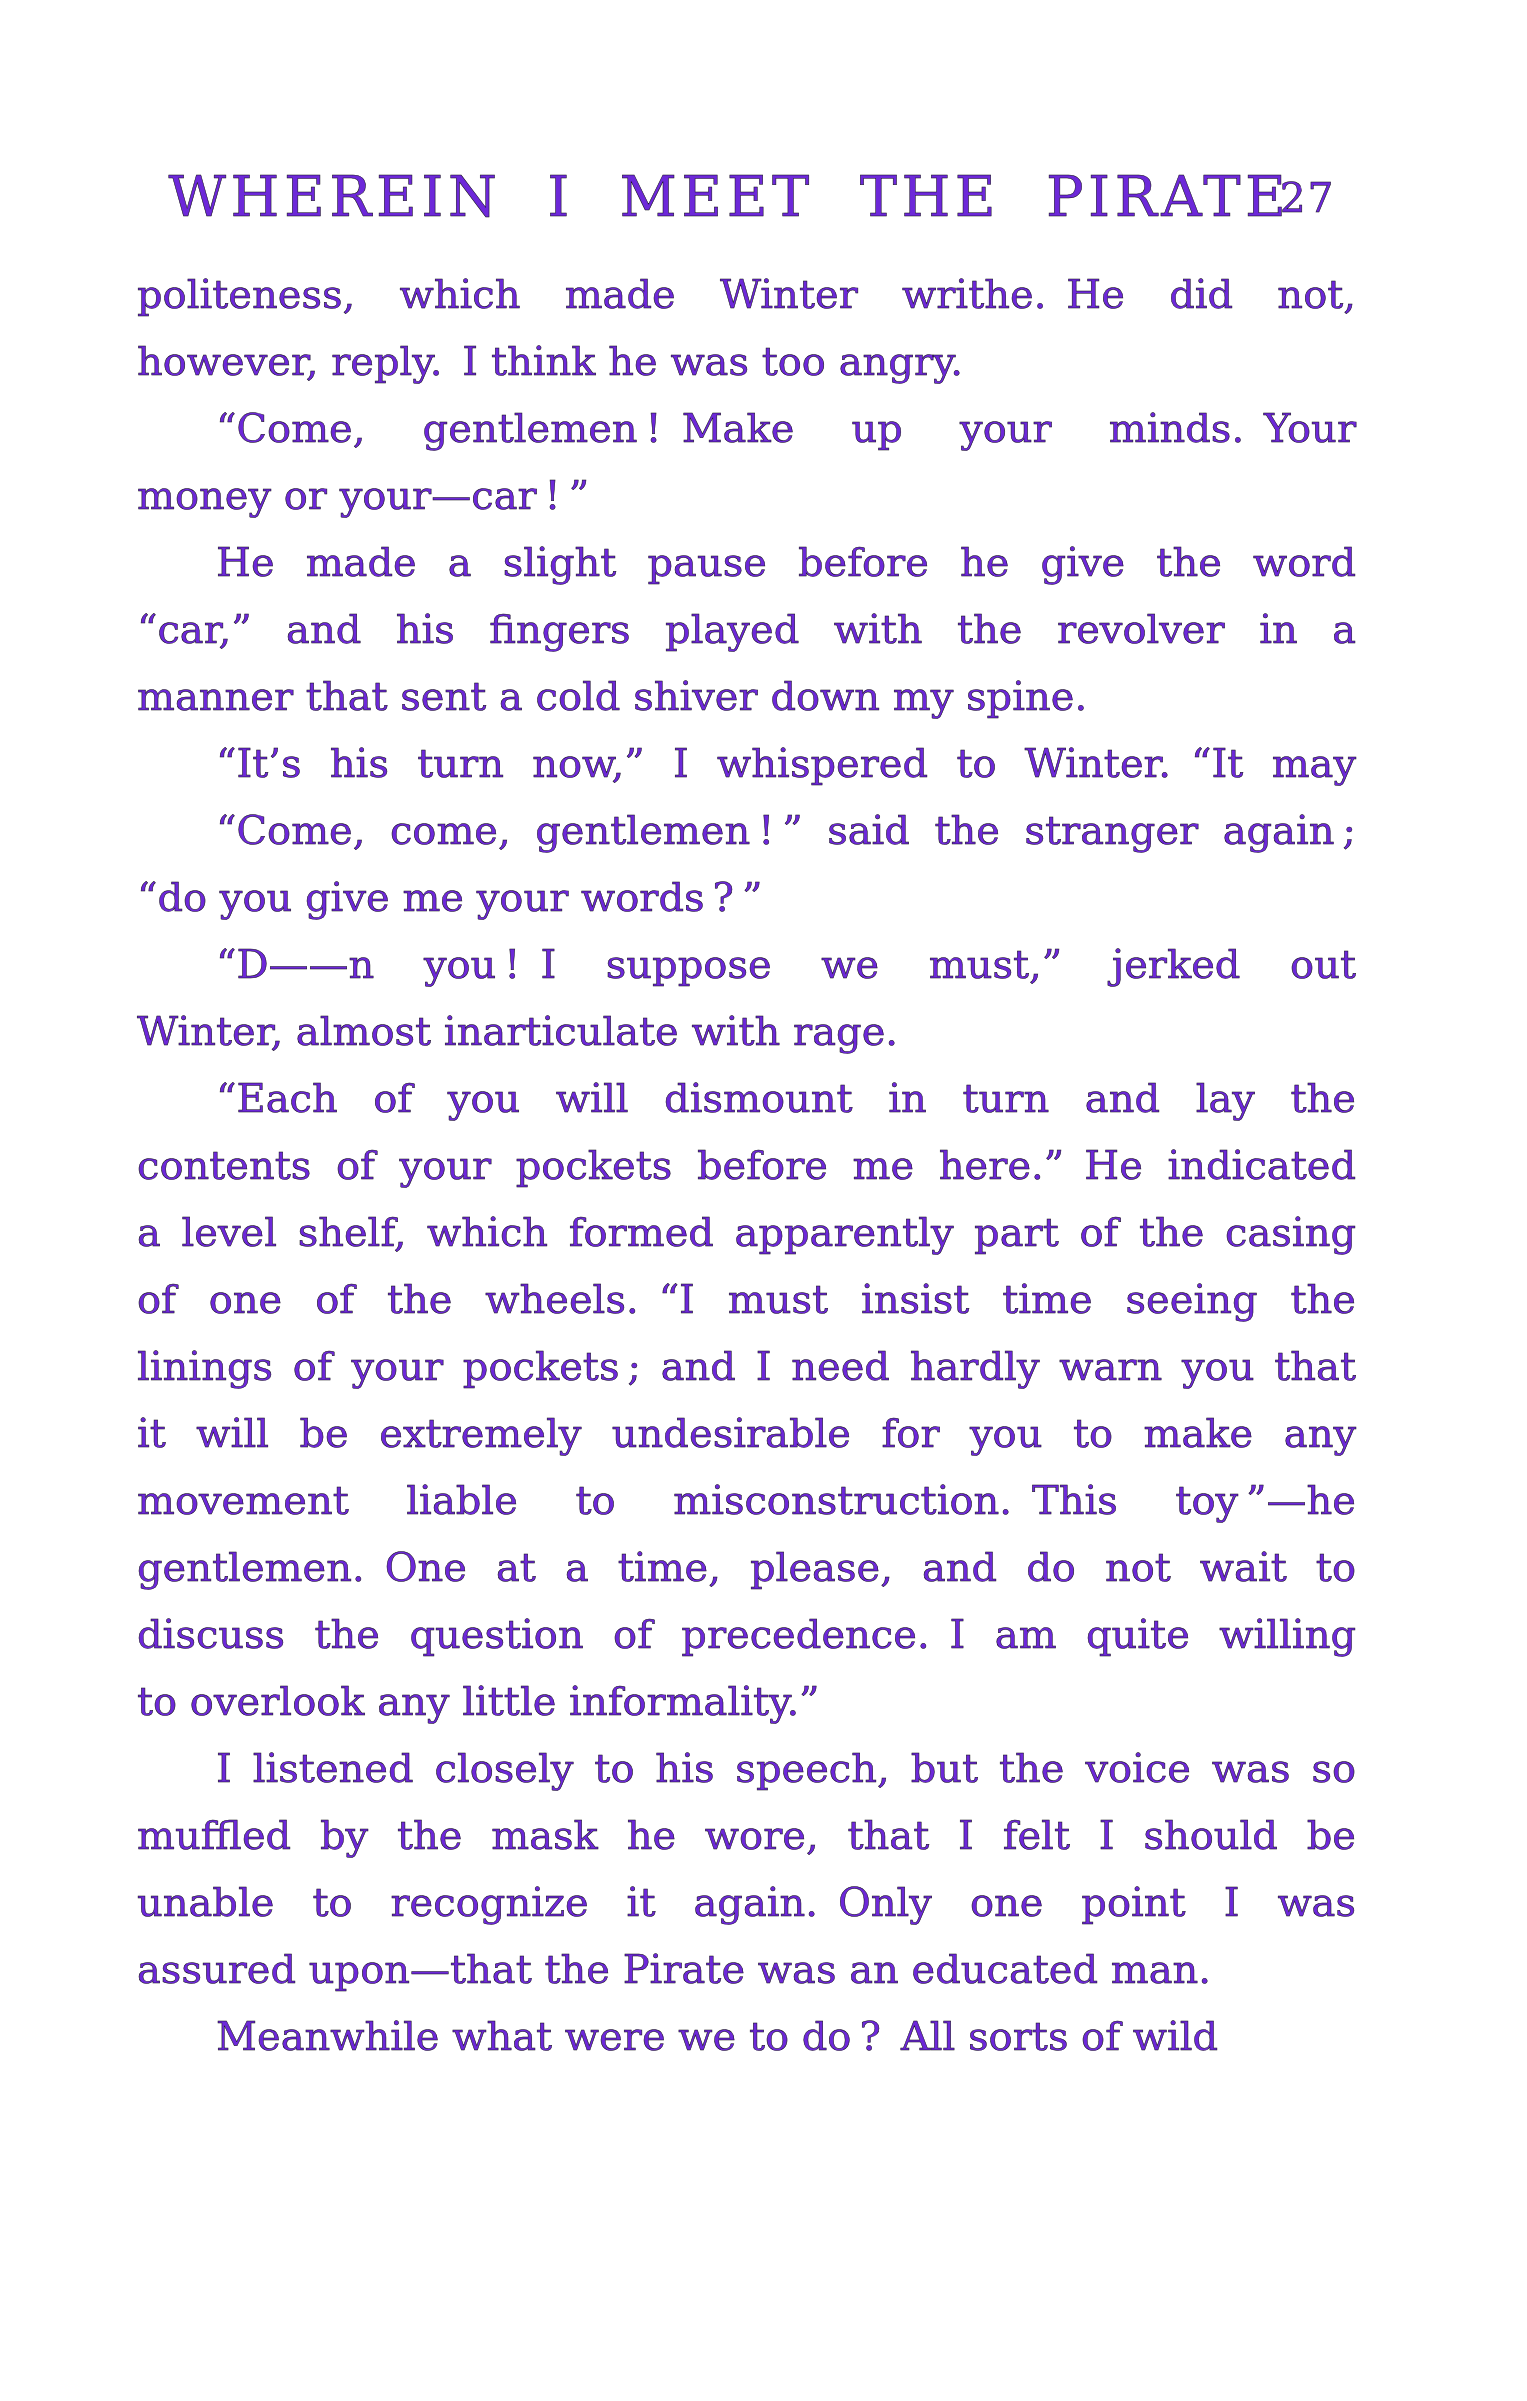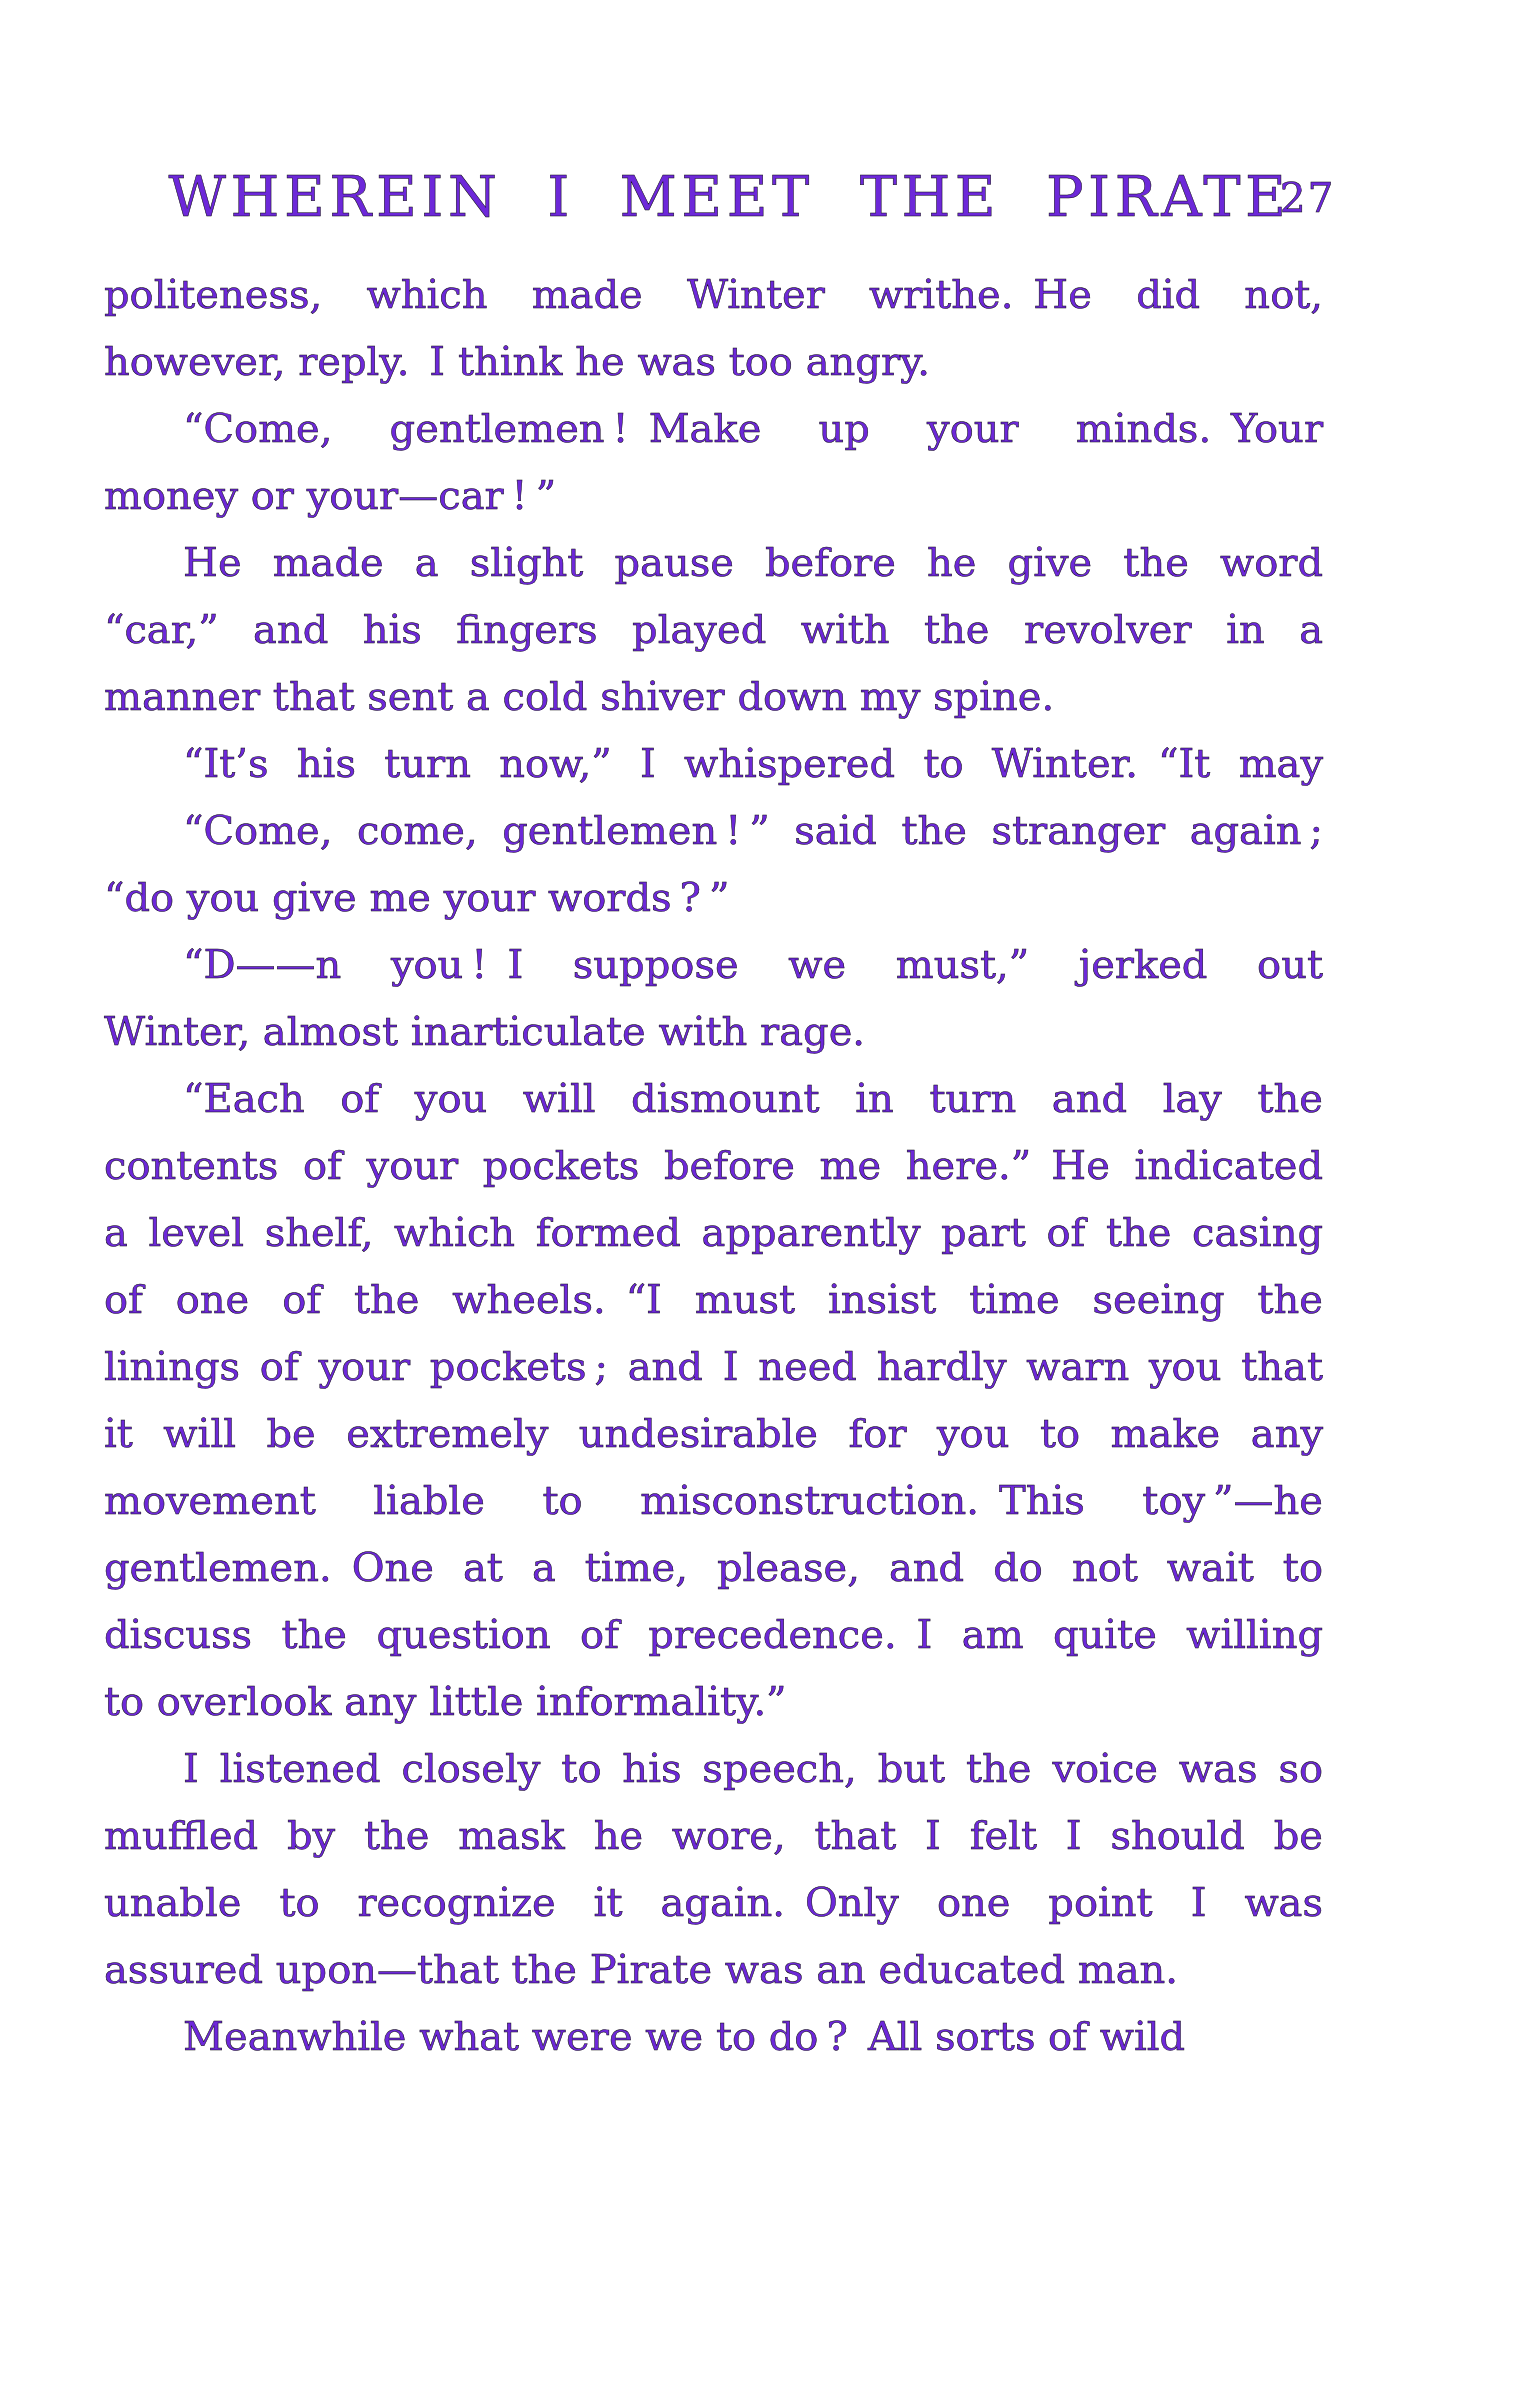--- a/index.html
+++ b/index.html
@@ -31,21 +31,21 @@
   .page-number {
     position: absolute;
     right: 3.6px;
     bottom: 11px;
     font-size: 41px;
     line-height: 41px;
     letter-spacing: 1.8px;
   }
   .body-block {
     position: absolute;
-    left: 104px;
+    left: 137px;
     top: 261px;
     width: 1219px;
   }
   .line {
     height: 67px;
     line-height: 67px;
     font-size: 40px;
     white-space: nowrap;
     text-align: justify;
     text-align-last: justify;

